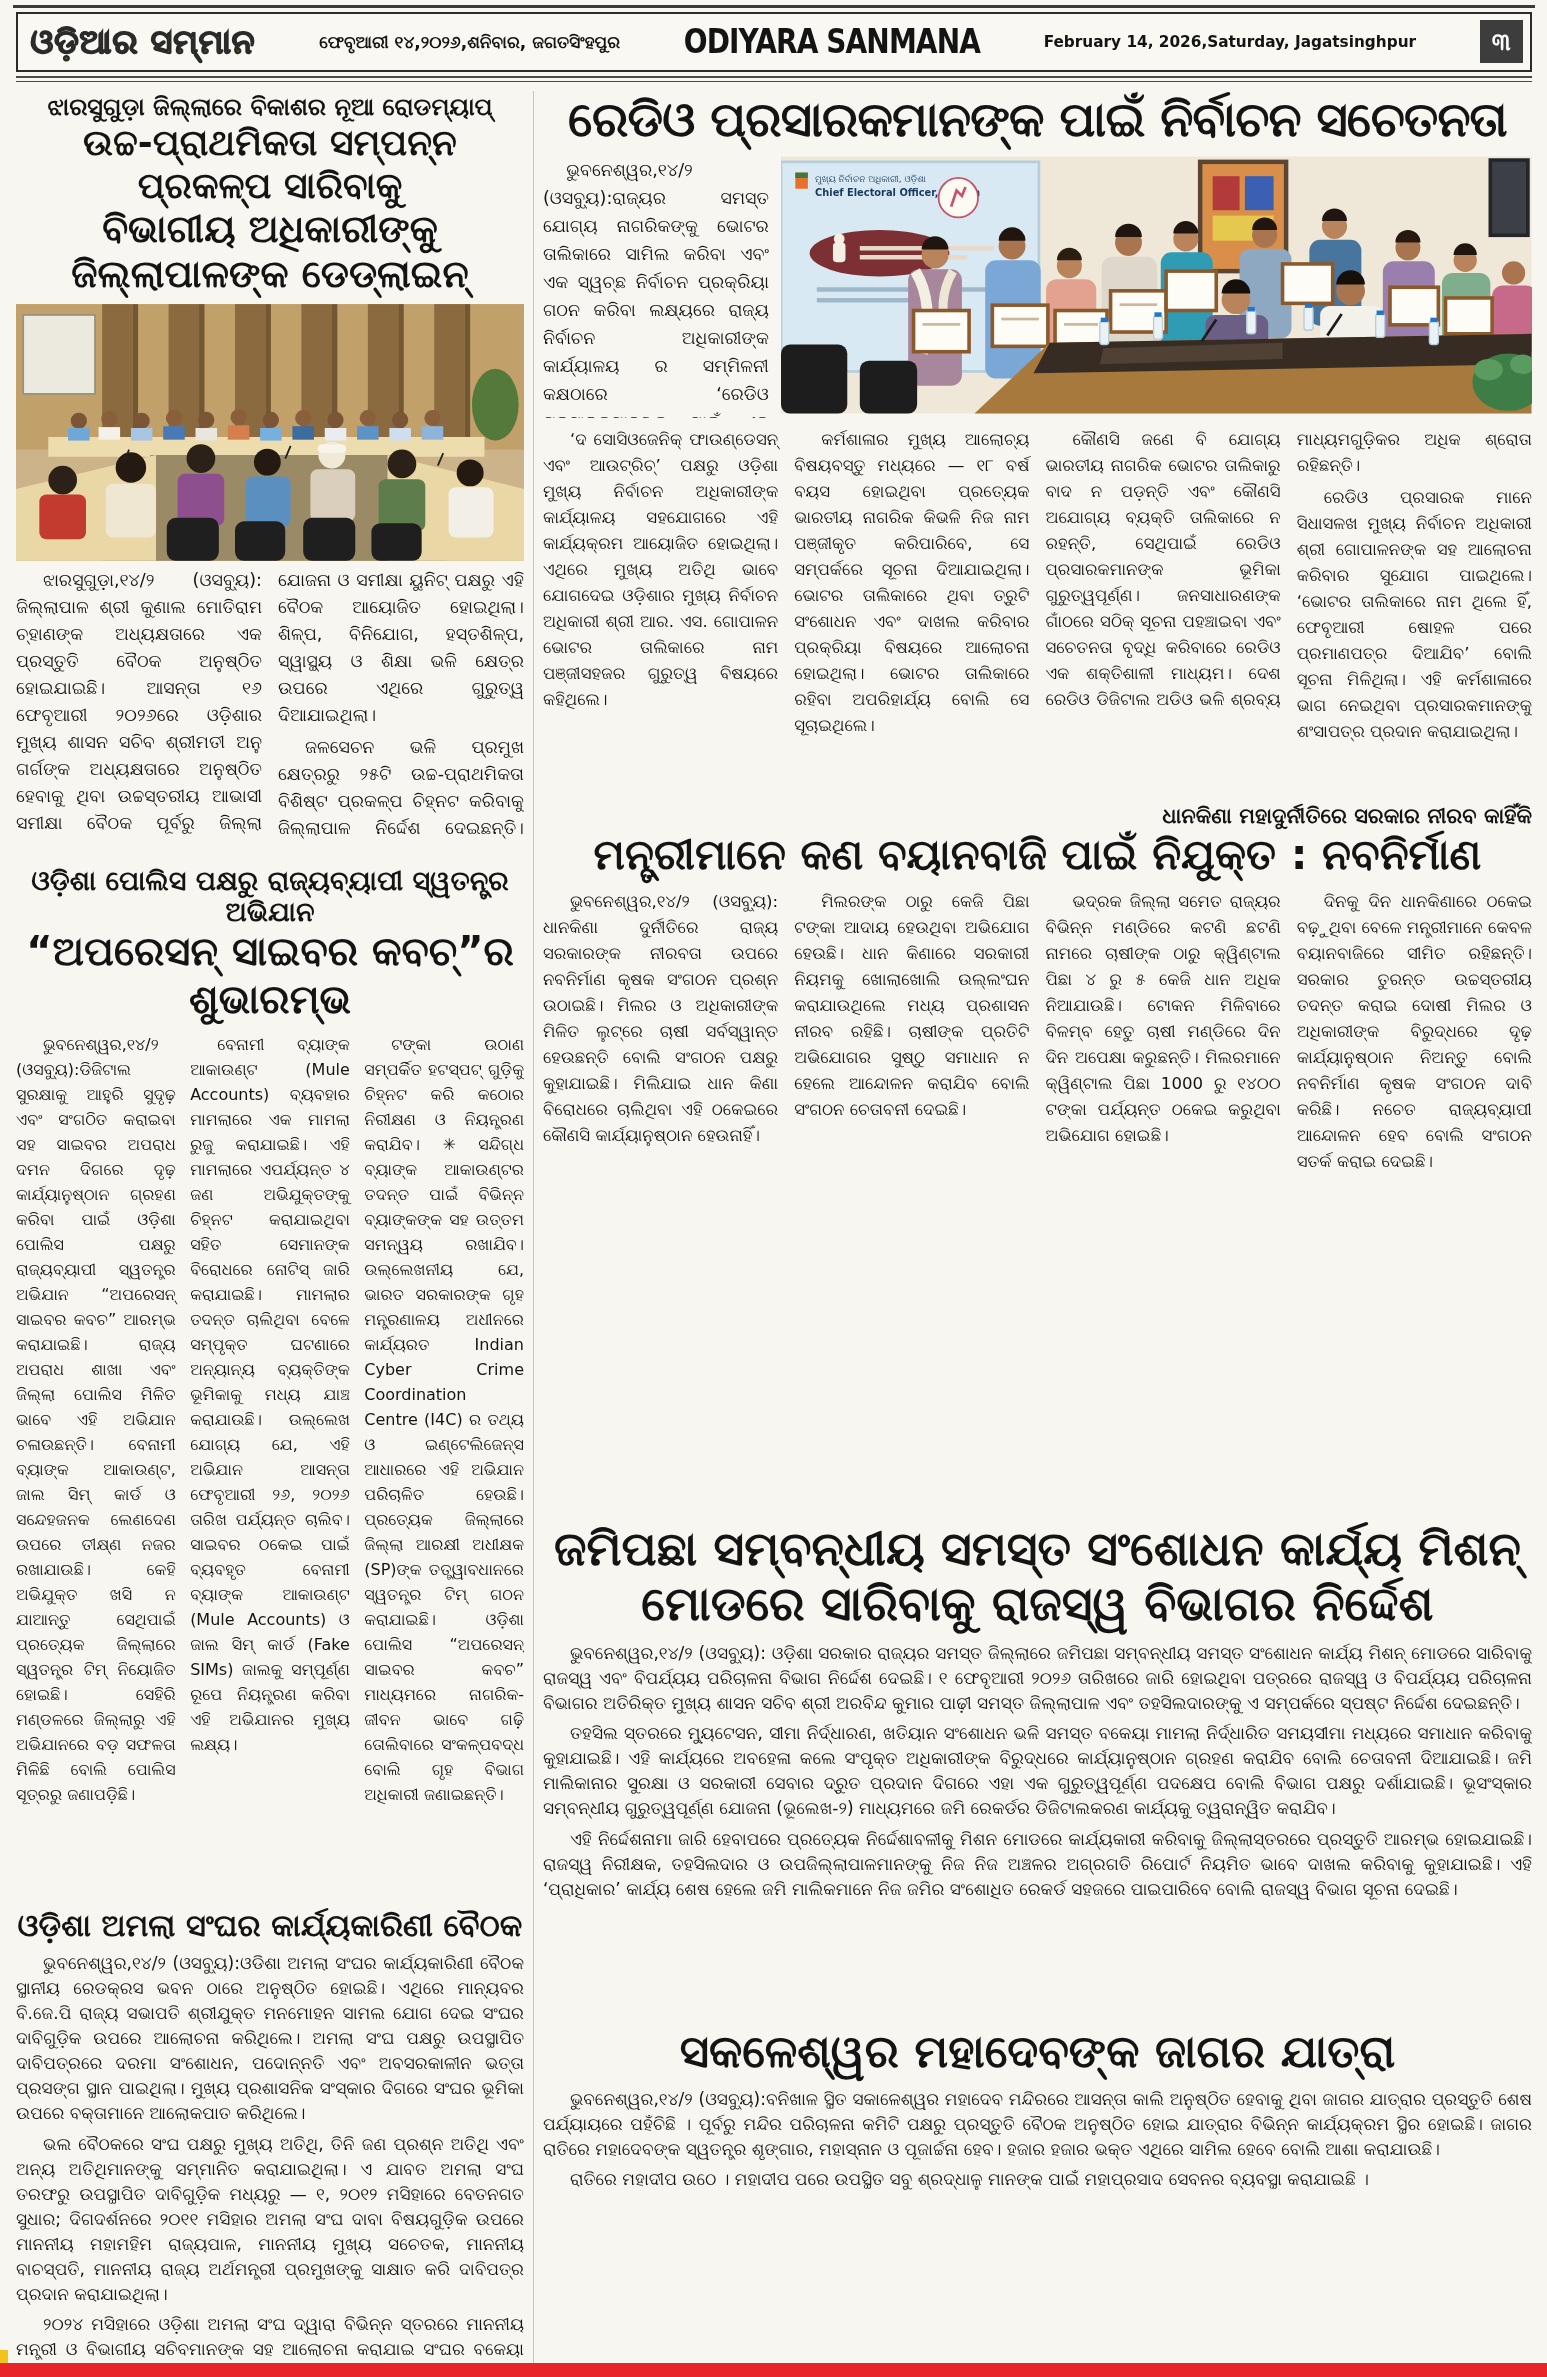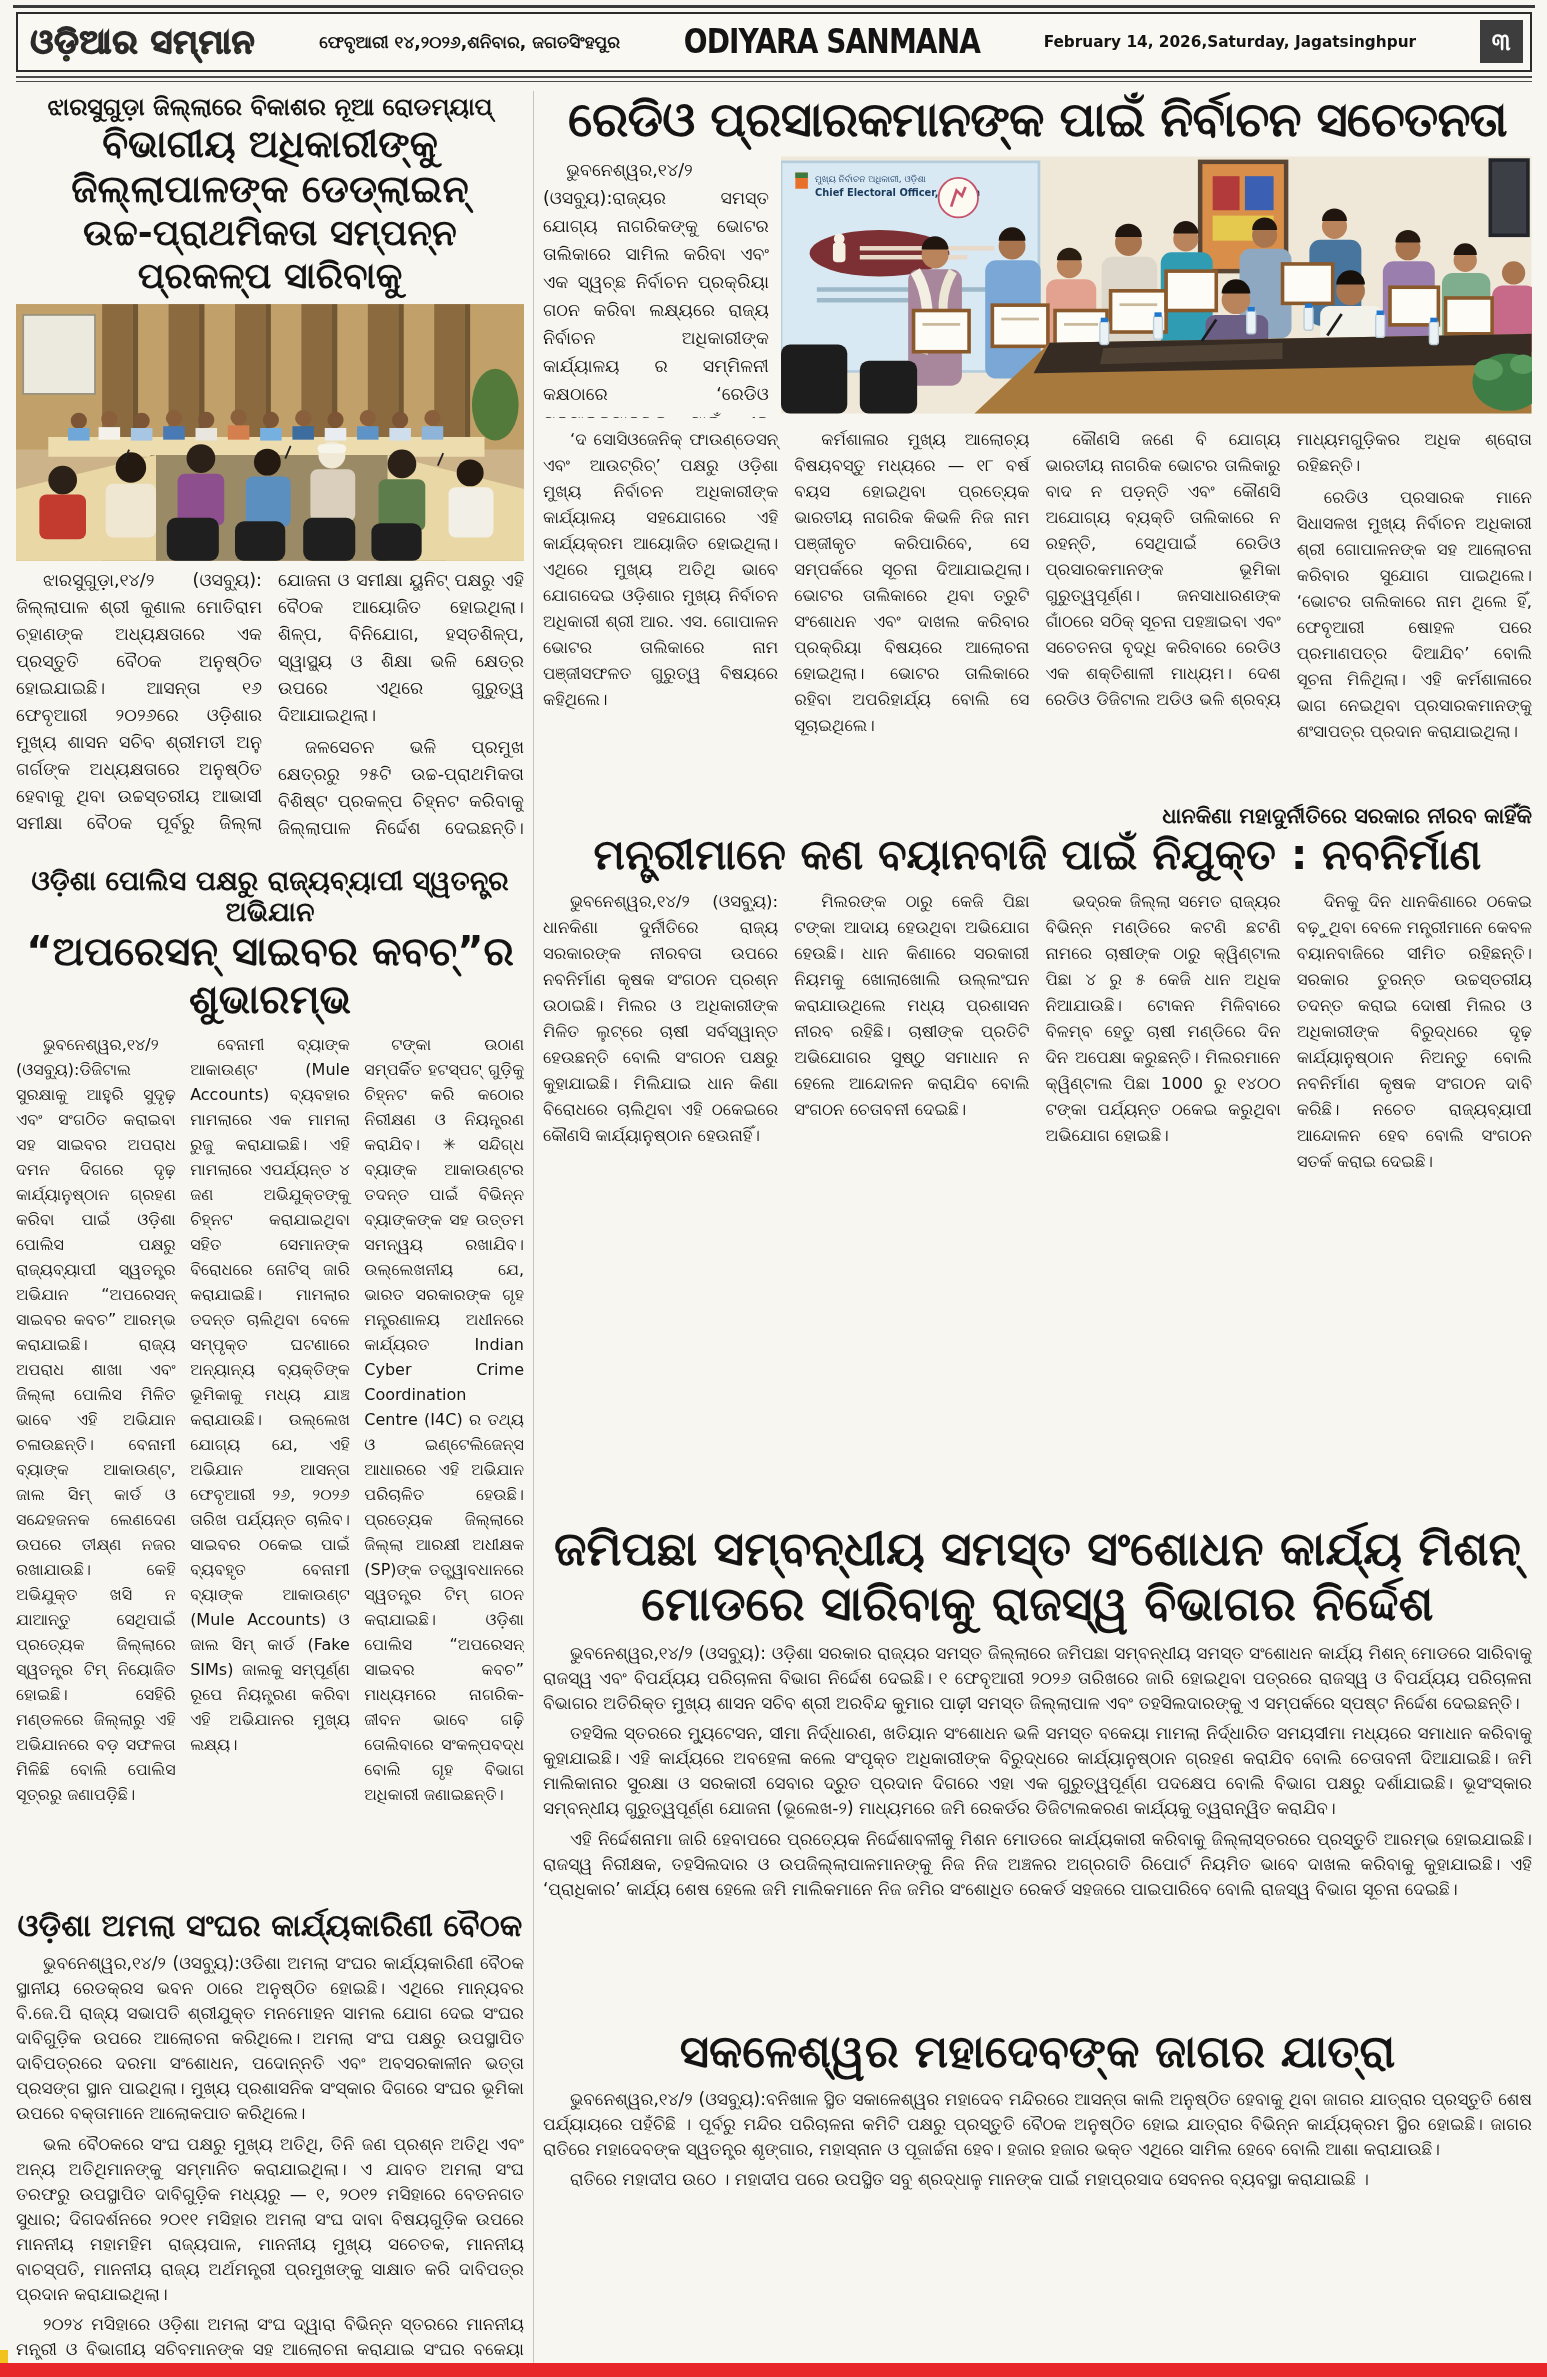--- a/index.html
+++ b/index.html
@@ -81,22 +81,22 @@
   </header>
 
   <div class="rule"></div>
 
   <main class="content">
 
     <section class="col-left">
 
       <article>
         <div class="kicker">ଝାରସୁଗୁଡ଼ା ଜିଲ୍ଲାରେ ବିକାଶର ନୂଆ ରୋଡମ୍ୟାପ୍</div>
+        <h1 class="hl hl-l1a">ଉଚ୍ଚ-ପ୍ରାଥମିକତା ସମ୍ପନ୍ନ ପ୍ରକଳ୍ପ ସାରିବାକୁ</h1>
         <h1 class="hl hl-l1b">ବିଭାଗୀୟ ଅଧିକାରୀଙ୍କୁ ଜିଲ୍ଲାପାଳଙ୍କ ଡେଡ୍‌ଲାଇନ୍</h1>
-        <h1 class="hl hl-l1a">ଉଚ୍ଚ-ପ୍ରାଥମିକତା ସମ୍ପନ୍ନ ପ୍ରକଳ୍ପ ସାରିବାକୁ</h1>
 
         <svg class="photo" width="508" height="257" viewBox="0 0 566 286" xmlns="http://www.w3.org/2000/svg">
           <rect width="566" height="286" fill="#cdb389"></rect>
           <rect width="566" height="162" fill="#c2a069"></rect>
           <g fill="#8a6a3e">
             <rect x="96" y="0" width="34" height="150"></rect>
               <rect x="170" y="0" width="34" height="150"></rect>
             <rect x="244" y="0" width="34" height="150"></rect>
               <rect x="318" y="0" width="34" height="150"></rect>
             <rect x="392" y="0" width="34" height="150"></rect>
@@ -324,21 +324,21 @@
             </g>
             <g>
               <ellipse cx="812" cy="252" rx="40" ry="32" fill="#3f7d46"></ellipse>
               <ellipse cx="790" cy="238" rx="16" ry="12" fill="#5a9c5f"></ellipse>
               <ellipse cx="828" cy="232" rx="14" ry="11" fill="#5a9c5f"></ellipse>
             </g>
           </svg>
         </div>
 
         <div class="body-cols cols4 r1cols">
-          <p>‘ଦ ସୋସିଓଜେନିକ୍ ଫାଉଣ୍ଡେସନ୍ ଏବଂ ଆଉଟ୍ରିଚ୍’ ପକ୍ଷରୁ ଓଡ଼ିଶା ମୁଖ୍ୟ ନିର୍ବାଚନ ଅଧିକାରୀଙ୍କ କାର୍ଯ୍ୟାଳୟ ସହଯୋଗରେ ଏହି କାର୍ଯ୍ୟକ୍ରମ ଆୟୋଜିତ ହୋଇଥିଲା।ଏଥିରେ ମୁଖ୍ୟ ଅତିଥି ଭାବେ ଯୋଗଦେଇ ଓଡ଼ିଶାର ମୁଖ୍ୟ ନିର୍ବାଚନ ଅଧିକାରୀ ଶ୍ରୀ ଆର. ଏସ. ଗୋପାଳନ ଭୋଟର ତାଲିକାରେ ନାମ ପଞ୍ଜୀସଫଳତ ଗୁରୁତ୍ୱ ବିଷୟରେ କହିଥିଲେ।</p>
+          <p>‘ଦ ସୋସିଓଜେନିକ୍ ଫାଉଣ୍ଡେସନ୍ ଏବଂ ଆଉଟ୍ରିଚ୍’ ପକ୍ଷରୁ ଓଡ଼ିଶା ମୁଖ୍ୟ ନିର୍ବାଚନ ଅଧିକାରୀଙ୍କ କାର୍ଯ୍ୟାଳୟ ସହଯୋଗରେ ଏହି କାର୍ଯ୍ୟକ୍ରମ ଆୟୋଜିତ ହୋଇଥିଲା।ଏଥିରେ ମୁଖ୍ୟ ଅତିଥି ଭାବେ ଯୋଗଦେଇ ଓଡ଼ିଶାର ମୁଖ୍ୟ ନିର୍ବାଚନ ଅଧିକାରୀ ଶ୍ରୀ ଆର. ଏସ. ଗୋପାଳନ ଭୋଟର ତାଲିକାରେ ନାମ ପଞ୍ଜୀସହଜର ଗୁରୁତ୍ୱ ବିଷୟରେ କହିଥିଲେ।</p>
           <p>କର୍ମଶାଳାର ମୁଖ୍ୟ ଆଲୋଚ୍ୟ ବିଷୟବସ୍ତୁ ମଧ୍ୟରେ — ୧୮ ବର୍ଷ ବୟସ ହୋଇଥିବା ପ୍ରତ୍ୟେକ ଭାରତୀୟ ନାଗରିକ କିଭଳି ନିଜ ନାମ ପଞ୍ଜୀକୃତ କରିପାରିବେ, ସେ ସମ୍ପର୍କରେ ସୂଚନା ଦିଆଯାଇଥିଲା। ଭୋଟର ତାଲିକାରେ ଥିବା ତ୍ରୁଟି ସଂଶୋଧନ ଏବଂ ଦାଖଲ କରିବାର ପ୍ରକ୍ରିୟା ବିଷୟରେ ଆଲୋଚନା ହୋଇଥିଲା। ଭୋଟର ତାଲିକାରେ ରହିବା ଅପରିହାର୍ଯ୍ୟ ବୋଲି ସେ ସୂଚାଇଥିଲେ।</p>
           <p>କୌଣସି ଜଣେ ବି ଯୋଗ୍ୟ ଭାରତୀୟ ନାଗରିକ ଭୋଟର ତାଲିକାରୁ ବାଦ ନ ପଡ଼ନ୍ତି ଏବଂ କୌଣସି ଅଯୋଗ୍ୟ ବ୍ୟକ୍ତି ତାଲିକାରେ ନ ରହନ୍ତି, ସେଥିପାଇଁ ରେଡିଓ ପ୍ରସାରକମାନଙ୍କ ଭୂମିକା ଗୁରୁତ୍ୱପୂର୍ଣ୍ଣ। ଜନସାଧାରଣଙ୍କ ଗାଁଠରେ ସଠିକ୍ ସୂଚନା ପହଞ୍ଚାଇବା ଏବଂ ସଚେତନତା ବୃଦ୍ଧି କରିବାରେ ରେଡିଓ ଏକ ଶକ୍ତିଶାଳୀ ମାଧ୍ୟମ। ଦେଶ ରେଡିଓ ଡିଜିଟାଲ ଅଡିଓ ଭଳି ଶ୍ରବ୍ୟ ମାଧ୍ୟମଗୁଡ଼ିକର ଅଧିକ ଶ୍ରୋତା ରହିଛନ୍ତି।</p>
           <p>ରେଡିଓ ପ୍ରସାରକ ମାନେ ସିଧାସଳଖ ମୁଖ୍ୟ ନିର୍ବାଚନ ଅଧିକାରୀ ଶ୍ରୀ ଗୋପାଳନଙ୍କ ସହ ଆଲୋଚନା କରିବାର ସୁଯୋଗ ପାଇଥିଲେ। ‘ଭୋଟର ତାଲିକାରେ ନାମ ଥିଲେ ହିଁ, ଫେବୃଆରୀ ଷୋହଳ ପରେ ପ୍ରମାଣପତ୍ର ଦିଆଯିବ’ ବୋଲି ସୂଚନା ମିଳିଥିଲା। ଏହି କର୍ମଶାଳାରେ ଭାଗ ନେଇଥିବା ପ୍ରସାରକମାନଙ୍କୁ ଶଂସାପତ୍ର ପ୍ରଦାନ କରାଯାଇଥିଲା।</p>
         </div>
       </article>
 
       <article class="a-nb">
         <div class="kicker" style="font-size:21px;text-align:right;">ଧାନକିଣା ମହାଦୁର୍ନୀତିରେ ସରକାର ନୀରବ କାହିଁକି</div>
         <h1 class="hl hl-nb">ମନ୍ତ୍ରୀମାନେ କଣ ବୟାନବାଜି ପାଇଁ ନିଯୁକ୍ତ : ନବନିର୍ମାଣ</h1>
         <div class="body-cols cols4 nbcols">

